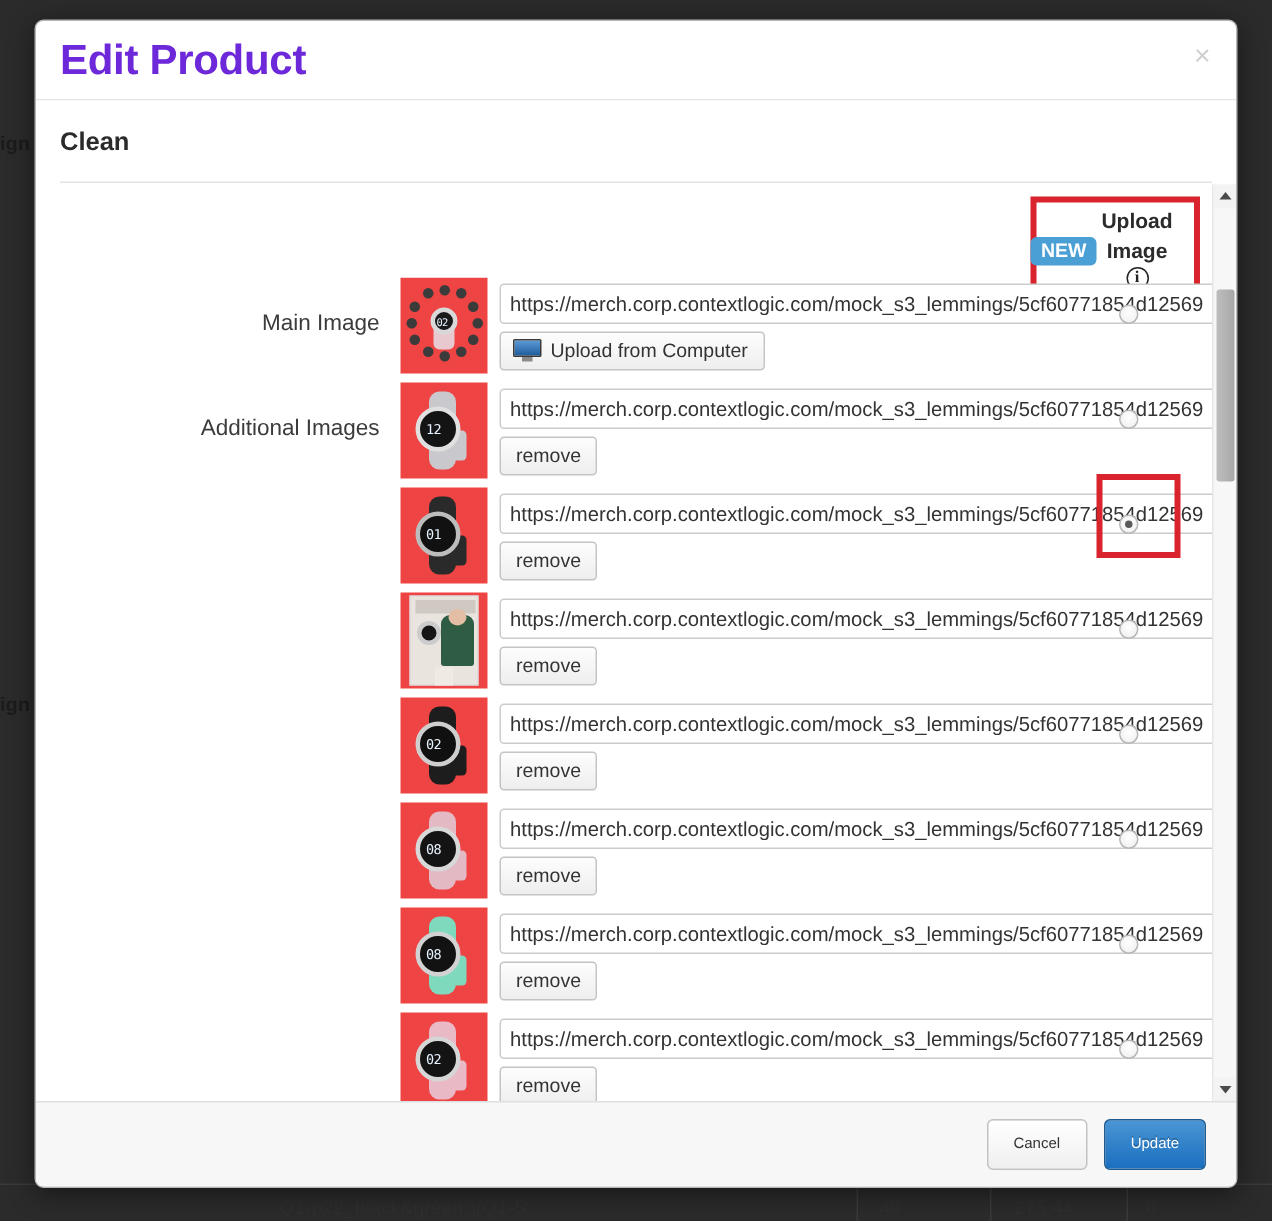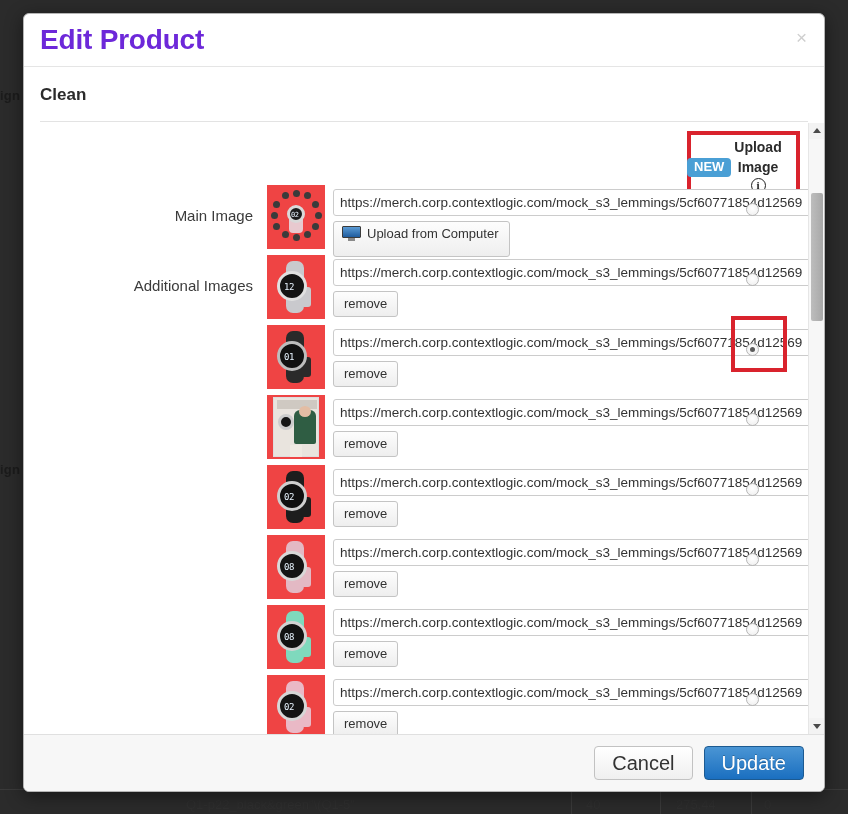--- a/index.html
+++ b/index.html
@@ -207,21 +207,21 @@
     border: 1px solid #c4c4c4;
     border-radius: 3px;
     background: linear-gradient(#fdfdfd, #eeeeee);
     cursor: pointer;
     font-family: "Liberation Sans", sans-serif;
   }
   .btn-upload {
     display: inline-flex;
     align-items: center;
     gap: 6px;
-    padding: 4px 10px 15px 8px;
+    padding: 4px 10px 5px 8px;
   }
   .monitor-icon {
     width: 19px; height: 15px;
     position: relative;
     flex: 0 0 19px;
   }
   .monitor-icon .screen {
     position: absolute; left: 0; top: 0;
     width: 19px; height: 12px;
     background: linear-gradient(#5b9bd5, #1f5c9e);
@@ -298,21 +298,21 @@
     height: 57px;
     background: #f7f7f7;
     border-top: 1px solid #e0e0e0;
     display: flex;
     align-items: center;
     justify-content: flex-end;
     padding-right: 20px;
     gap: 11px;
   }
   .btn {
-    font-size: 20px;
+    font-size: 10px;
     border-radius: 4px;
     padding: 8px 17px;
     cursor: pointer;
     font-family: "Liberation Sans", sans-serif;
     line-height: 16px;
   }
   .btn-cancel {
     color: #333;
     border: 1px solid #c2c2c2;
     background: linear-gradient(#ffffff, #efefef);

